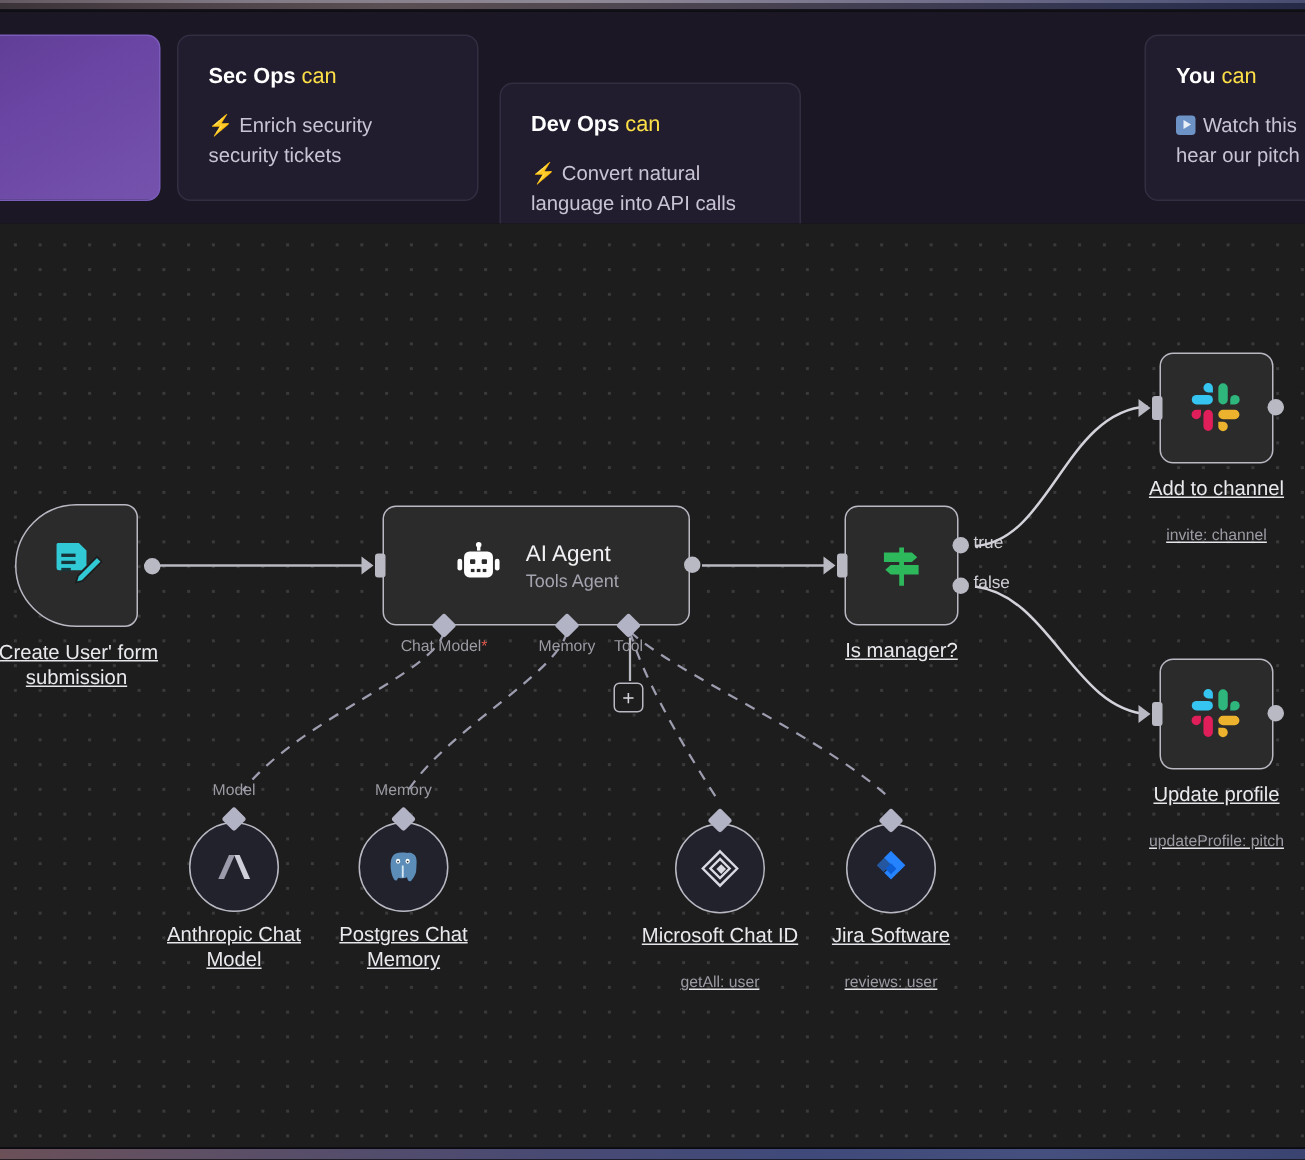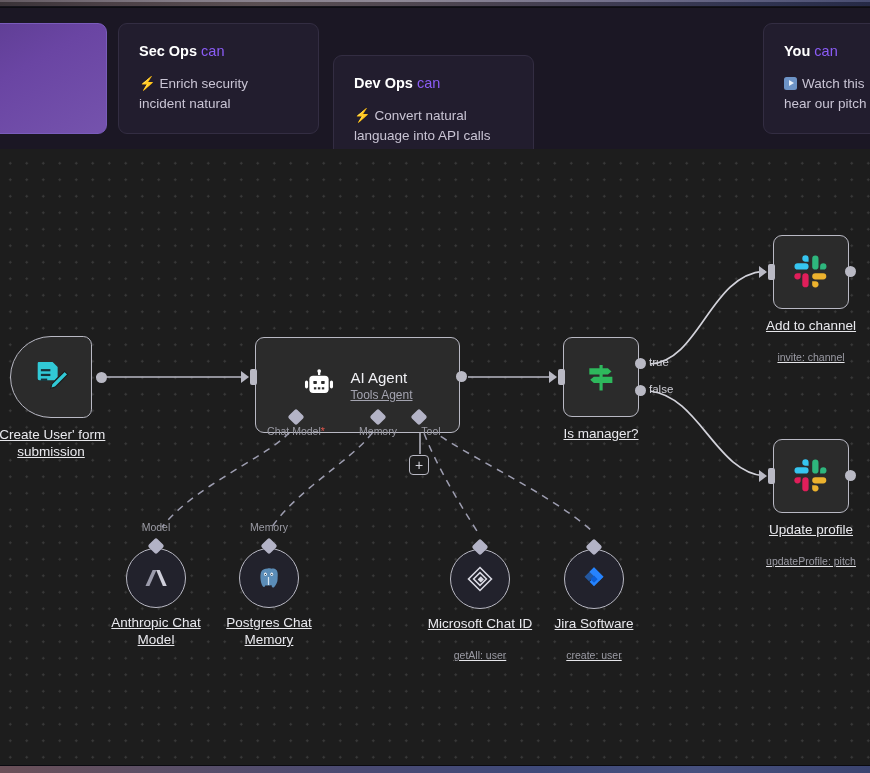--- a/index.html
+++ b/index.html
@@ -50,21 +50,21 @@
   }
   #card-secops  { left:118px; }
   #card-devops  { left:333px;margin-top:32px; }
   #card-sales   { left:548px; }
   #card-you     { left:763px; width:201px; }
 
   .card-title{
     font-size:14.5px; line-height:18px; margin-bottom:14px; white-space:nowrap;
   }
   .card-title b{ color:#ffffff; font-weight:700; }
-  .card-title span{ color:#8b5cf6; font-weight:400; }
+  .card-title span{ color:#fde047; font-weight:400; }
   .card-body{
     font-size:13.5px; line-height:20px; color:#c9c4d4;
   }
   .play{
     display:inline-block; width:13px; height:13px; border-radius:2.5px;
     background:#6d93c6; position:relative; top:2px; margin-right:5px;
   }
   .play::after{
     content:""; position:absolute; left:4.5px; top:3px;
     border-left:5px solid #e9f0f8;
@@ -154,21 +154,21 @@
     
   </div>
 
   <div class="card persona" id="card-secops">
     <div class="card-title">
       <b>Sec Ops</b>
       <span>can</span>
     </div>
     <div class="card-body">
       <div>⚡ Enrich security</div>
-      <div>incident natural</div>
+      <div>security tickets</div>
     </div>
   </div>
 
   <div class="card persona" id="card-devops">
     <div class="card-title">
       <b>Dev Ops</b>
       <span>can</span>
     </div>
     <div class="card-body">
       <div>⚡ Convert natural</div>
@@ -220,50 +220,50 @@
       </svg>
     </div>
     <div class="port-dot" style="left:86px; top:36px;"></div>
     <div class="node-caption" style="top:90px;">
       <div class="node-name">'Create User' form</div>
       <div class="node-name">submission</div>
     </div>
   </div>
 
   <div class="node" style="left:255px; top:188px;">
-    <div class="box" style="width:205px; height:96px;">
+    <div class="box" style="width:205px; height:80px;">
       <svg width="34" height="34" viewBox="0 0 24 24" style="margin-right:14px">
         <rect x="11.3" y="2.4" width="1.6" height="2.6" fill="#fff"></rect>
         <circle cx="12.1" cy="2.2" r="1.3" fill="#fff"></circle>
         <rect x="5.2" y="5.4" width="13.6" height="12.2" rx="2.6" fill="#fff"></rect>
         <rect x="2.1" y="8.8" width="2.2" height="5.6" rx="1.1" fill="#fff"></rect>
         <rect x="19.7" y="8.8" width="2.2" height="5.6" rx="1.1" fill="#fff"></rect>
         <rect x="8" y="9.1" width="2.5" height="2.2" rx="0.5" fill="#2b2b2b"></rect>
         <rect x="13.5" y="9.1" width="2.5" height="2.2" rx="0.5" fill="#2b2b2b"></rect>
         <rect x="8.4" y="13.6" width="1.7" height="1.5" fill="#2b2b2b"></rect>
         <rect x="11.2" y="13.6" width="1.7" height="1.5" fill="#2b2b2b"></rect>
         <rect x="14" y="13.6" width="1.7" height="1.5" fill="#2b2b2b"></rect>
       </svg>
       <div>
         <div style="font-size:15px;color:#f0f0f4;">AI Agent</div>
-        <div style="font-size:12px;color:#a4a4b0;margin-top:2px;text-decoration:underline;">Tools Agent</div>
+        <div style="font-size:12px;color:#a4a4b0;margin-top:2px;">Tools Agent</div>
       </div>
     </div>
     <div class="port-in" style="left:-5px; top:32px;"></div>
     <div class="port-arrow" style="left:-14px; top:34px;"></div>
     <div class="port-dot" style="left:201px; top:34px;"></div>
 
     <div class="diamond" style="left:35px; top:74px;"></div>
     <div class="sub-label" style="left:41px; top:88px;"><span>Chat Model</span><span class="req">*</span></div>
 
     <div class="diamond" style="left:117px; top:74px;"></div>
     <div class="sub-label" style="left:123px; top:88px;">Memory</div>
 
     <div class="diamond" style="left:158px; top:74px;"></div>
-    <div class="sub-label" style="left:164px; top:88px;margin-left:12px;">Tool</div>
+    <div class="sub-label" style="left:164px; top:88px;">Tool</div>
   </div>
 
   <div class="plus-btn" style="left:409px; top:306px;">
     <span>+</span>
   </div>
 
   <div class="node" style="left:563px; top:188px;">
     <div class="box" style="width:76px; height:80px;">
       <svg width="36" height="36" viewBox="0 0 24 24">
         <rect x="11" y="4" width="2.1" height="17" fill="#2eb85c"></rect>
@@ -382,19 +382,19 @@
     <div class="circle-node">
       <svg width="30" height="30" viewBox="0 0 24 24">
         <path d="M12 2.6l7.6 7.6-7.6 7.6-3.6-3.6 4-4-4-4z" fill="#2684ff"></path>
         <path d="M12 2.6L4.4 10.2l3.6 3.6 4-4 4 4 3.6-3.6z" fill="#2684ff" opacity="0.55"></path>
         <path d="M12 9.2l2.9 2.9-2.9 2.9-2.9-2.9z" fill="#0c5ed6"></path>
       </svg>
     </div>
     <div class="diamond" style="left:24px; top:-8px;"></div>
     <div class="node-caption" style="top:66px;">
       <div class="node-name">Jira Software</div>
-      <div class="node-sub">create: user</div>
+      <div class="node-sub">reviews: user</div>
     </div>
   </div>
 
 </div>
 
 <div id="bottom-strip"></div>
 
 </body></html>

